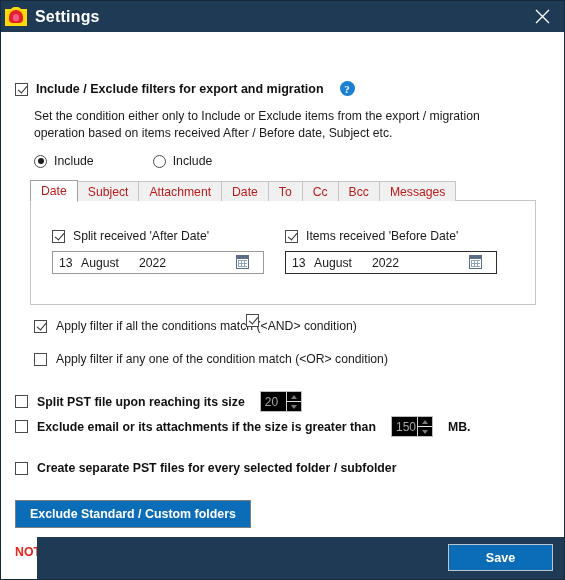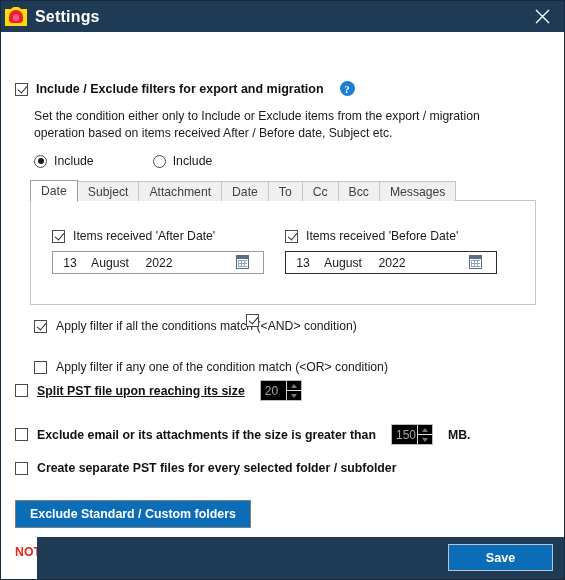--- a/index.html
+++ b/index.html
@@ -209,21 +209,21 @@
   }
   .tab {
     height: 20px;
     line-height: 20px;
     padding: 0 10px;
     font-size: 12.2px;
     background: #f0f0f0;
     border: 1px solid #c6c6c6;
     border-bottom: none;
     box-sizing: border-box;
-    color: #404040;
+    color: #b91c1c;
     cursor: pointer;
     margin-right: -1px;
     white-space: nowrap;
   }
   .tab.active {
     background: #ffffff;
     height: 22px;
     line-height: 21px;
     border-color: #9e9e9e;
     border-bottom: 1px solid #ffffff;
@@ -258,21 +258,20 @@
     height: 23px;
     box-sizing: border-box;
     border: 1px solid #9a9a9a;
     background: #ffffff;
     display: flex;
     align-items: center;
     position: relative;
     padding-left: 6px;
     font-size: 12.2px;
     cursor: text;
-    text-align: center;
   }
   .date-field.focused { border: 1px solid #2b2b2b; }
   .date-field .d-day   { width: 22px; }
   .date-field .d-month { width: 58px; }
   .date-field .d-year  { width: 40px; }
   .cal-btn {
     position: absolute;
     right: 4px;
     top: 3px;
     display: flex;
@@ -313,41 +312,41 @@
   
   .applyrow {
     position: absolute;
     left: 33px;
     display: flex;
     align-items: center;
     gap: 9px;
     font-size: 12.2px;
   }
   .applyrow.r1 { top: 287px; }
-  .applyrow.r2 { top: 328px; }
+  .applyrow.r2 { top: 320px; }
   .stray-cb {
     position: absolute;
     left: 245px;
     top: 282px;
     z-index: 5;
   }
 
   
   .optrow {
     position: absolute;
     left: 14px;
     display: flex;
     align-items: center;
     gap: 9px;
     font-size: 12.3px;
     font-weight: bold;
     color: #111;
   }
-  .optrow.o1 { top: 348px; text-decoration: underline; }
-  .optrow.o2 { top: 392px; text-align: right; }
+  .optrow.o1 { top: 359px; }
+  .optrow.o2 { top: 384px; text-align: right; }
   .optrow.o3 { top: 429px; }
 
   .spin {
     width: 42px;
     height: 21px;
     border: 1px solid #bdbdbd;
     background: #000000;
     box-sizing: border-box;
     display: flex;
     align-items: stretch;
@@ -485,21 +484,21 @@
         <div class="tab">Cc</div>
         <div class="tab">Bcc</div>
         <div class="tab">Messages</div>
       </div>
 
       <div class="tabpanel">
 
         <div class="date-group left">
           <div class="date-cb-row">
             <span class="cb checked"></span>
-            <span>Items received 'After Date'</span>
+            <span>Split received 'After Date'</span>
           </div>
           <div class="date-field">
             <span class="d-day">13</span>
             <span class="d-month">August</span>
             <span class="d-year">2022</span>
             <span class="cal-btn">
               <span class="cal-ico"></span>
               <span class="cal-arrow"></span>
             </span>
           </div>

